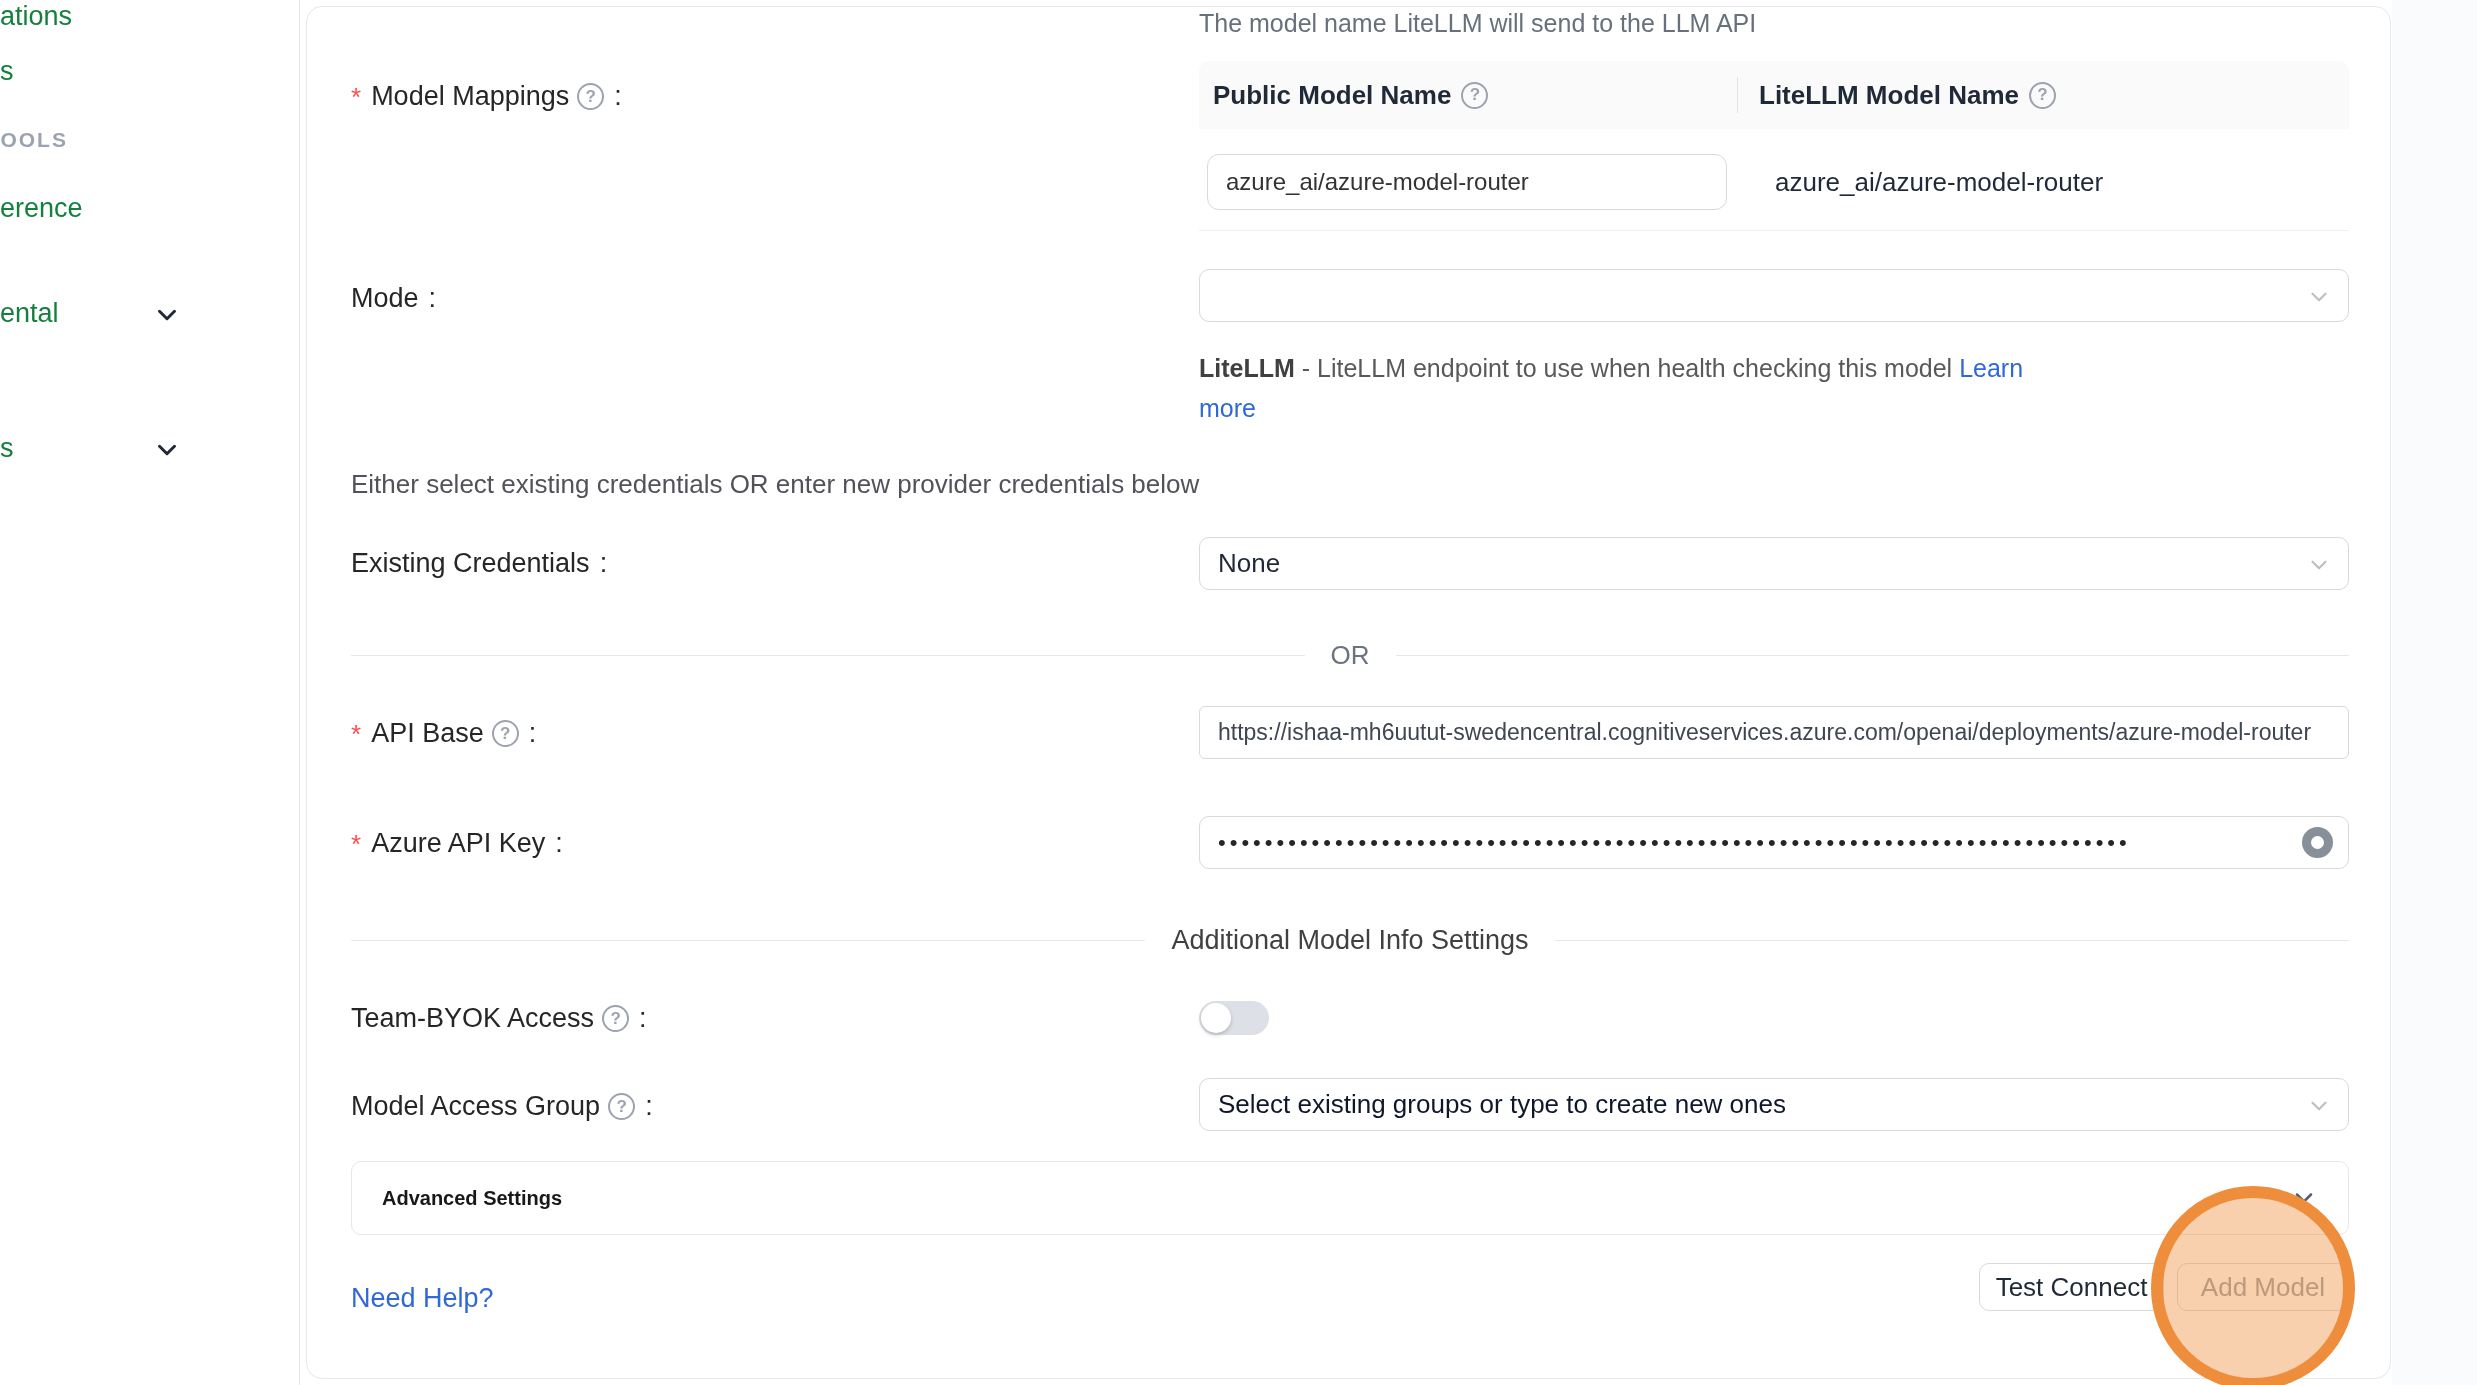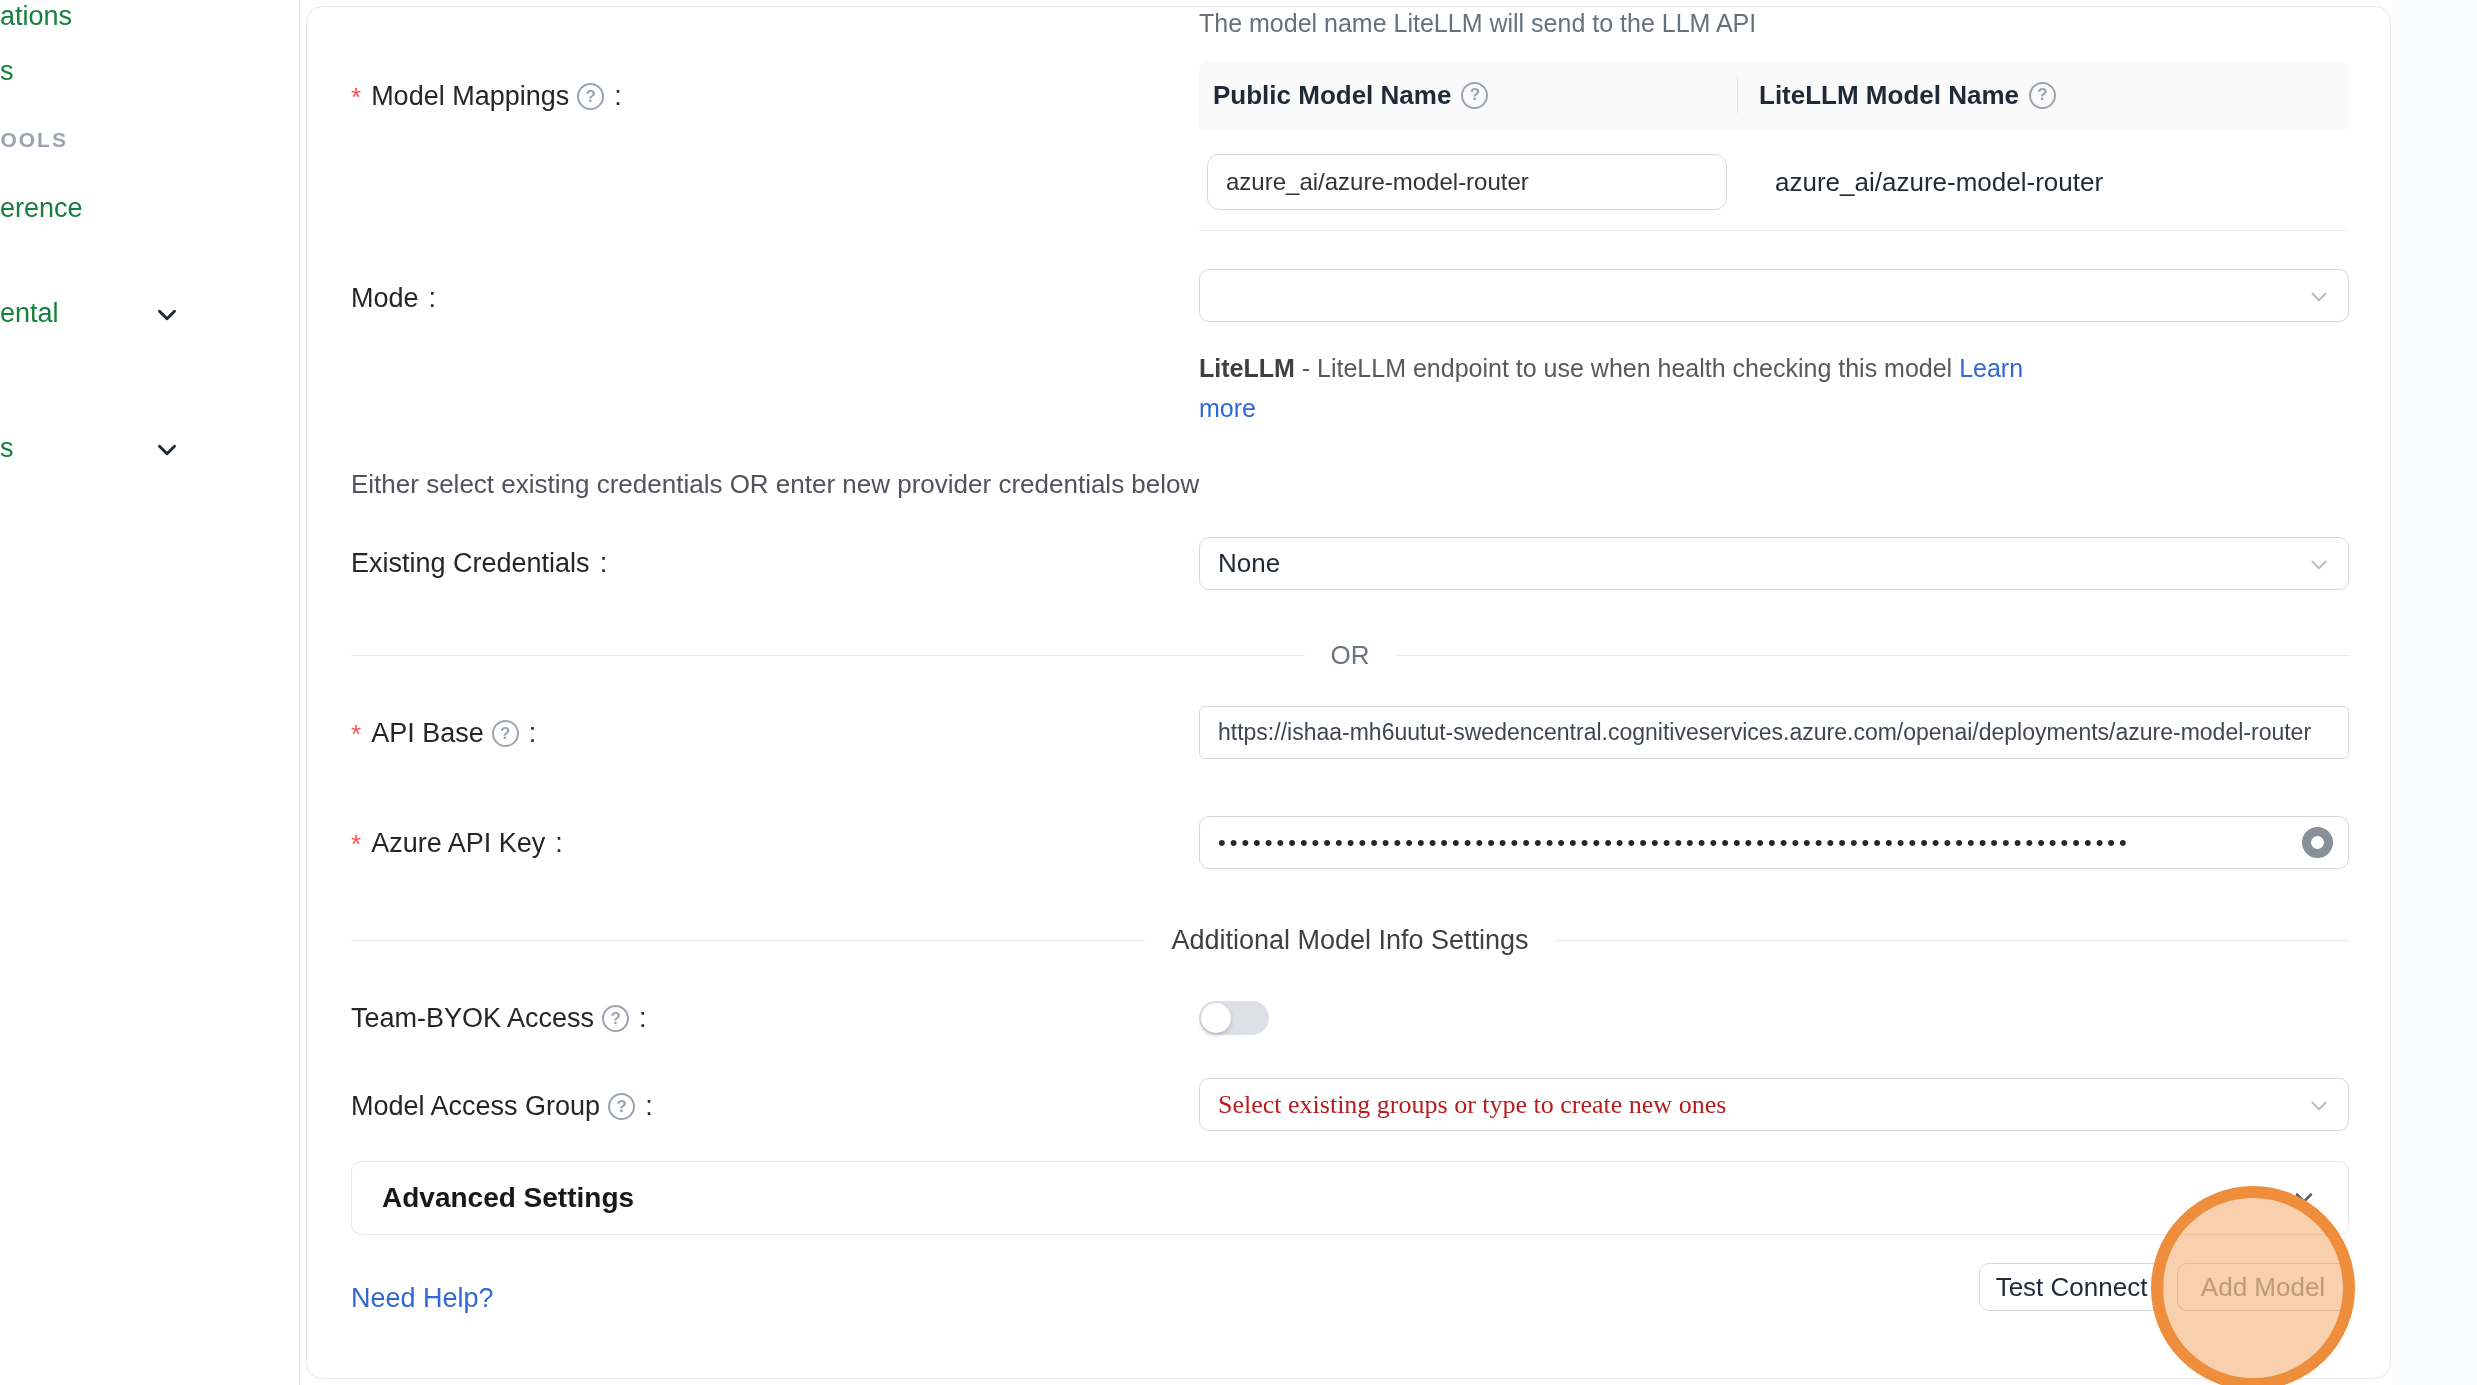--- a/index.html
+++ b/index.html
@@ -27,21 +27,21 @@
   .tbl-header { position:absolute; left:892px; top:54px; width:1150px; height:68px; background:#fafafa; border-radius:10px 10px 0 0; }
   .tbl-header .th { position:absolute; top:0; height:68px; display:flex; align-items:center; gap:10px; font-size:26px; font-weight:700; color:#1f2937; }
   .th-divider { position:absolute; left:538px; top:16px; width:1px; height:36px; background:#e4e4e7; }
   .tbl-row-border { position:absolute; left:892px; top:223px; width:1150px; height:1px; background:#f0f0f0; }
   .cell-input { position:absolute; left:900px; top:147px; width:520px; height:56px; border:1px solid #d9d9d9; border-radius:12px; padding:0 18px; font-size:24px; color:#333; font-family:"Liberation Sans", sans-serif; background:#fff; outline:none; }
   .cell-text { position:absolute; left:1468px; top:160px; font-size:26px; color:#1f2937; }
 
   
   .select { position:absolute; left:892px; width:1150px; height:53px; border:1px solid #d9d9d9; border-radius:10px; background:#fff; display:flex; align-items:center; padding:0 48px 0 18px; font-size:26px; color:#1f2937; }
   .select .arrow { position:absolute; right:16px; top:14px; width:26px; height:26px; }
-  .placeholder { color:#b91c1c; overflow:hidden; white-space:nowrap;font-family:Liberation Serif, serif; }
+  .placeholder { color:#0f172a; overflow:hidden; white-space:nowrap; }
   .text-input { position:absolute; left:892px; width:1150px; height:53px; border:1px solid #d9d9d9; border-radius:6px; background:#fff; padding:0 18px; font-size:23px; color:#3f4651; font-family:"Liberation Sans", sans-serif; outline:none; }
   .key-wrap { position:absolute; left:892px; top:809px; width:1150px; height:53px; }
   .key-input { width:100%; height:100%; border:1px solid #d9d9d9; border-radius:10px; background:#fff; padding:0 64px 0 18px; font-size:22px; letter-spacing:4px; color:#262626; font-family:"Liberation Sans", sans-serif; outline:none; }
   .eye { position:absolute; right:16px; top:11px; width:31px; height:31px; border:9px solid #878f99; border-radius:50%; background:#fff; cursor:pointer; }
 
   .mode-help { position:absolute; left:892px; top:341px; width:860px; font-size:25px; line-height:40px; color:#595959; }
   .mode-help b { color:#404040; font-weight:700; }
   .link { color:#3068d8; cursor:pointer; }
 
   .note-text { position:absolute; left:44px; top:462px; font-size:26px; color:#52525b; }
@@ -50,21 +50,21 @@
   .h-divider .line { flex:1; height:1px; background:#e8e8e8; }
   .or-label { font-size:26px; color:#6b7280; }
   .info-label { font-size:27px; color:#404040; font-weight:500; }
 
   
   .toggle { position:absolute; left:892px; top:994px; width:70px; height:34px; border-radius:17px; background:#dde0e6; cursor:pointer; }
   .toggle .knob { position:absolute; left:2px; top:2px; width:30px; height:30px; border-radius:50%; background:#fff; box-shadow:0 2px 4px rgba(0,0,0,0.2); }
 
   
   .advanced { position:absolute; left:44px; top:1154px; width:1998px; height:74px; border:1px solid #e5e7eb; border-radius:10px; display:flex; align-items:center; justify-content:space-between; padding:0 30px; cursor:pointer; background:#fff; }
-  .advanced .adv-title { font-size:28px; font-weight:700; color:#18181b; }
+  .advanced .adv-title { font-size:20px; font-weight:700; color:#18181b; }
   .advanced .arrow { width:28px; height:28px; }
 
   
   .need-help { position:absolute; left:44px; top:1276px; font-size:27px; font-weight:500; color:#3068d8; cursor:pointer; }
   .btn { position:absolute; top:1256px; height:48px; border:1px solid #d9d9d9; border-radius:10px; background:#fff; font-size:26px; font-family:"Liberation Sans", sans-serif; display:flex; align-items:center; justify-content:center; cursor:pointer; }
   .btn-test { left:1672px; width:185px; color:#1f2937; }
   .btn-add { left:1870px; width:172px; color:#9aa1ac; }
 
   
   .annotation { position:absolute; left:2146px; top:1181px; width:214px; height:214px; pointer-events:none; }

